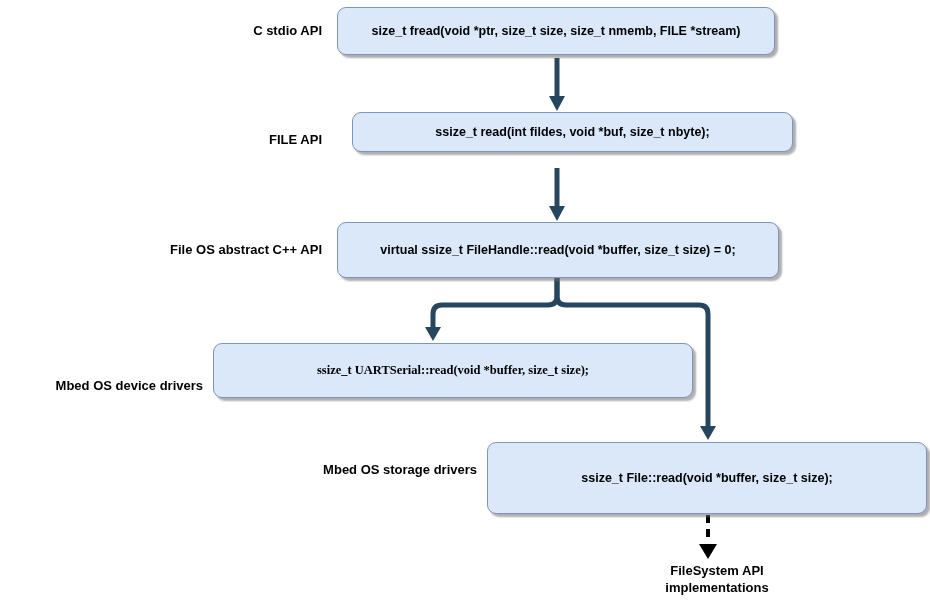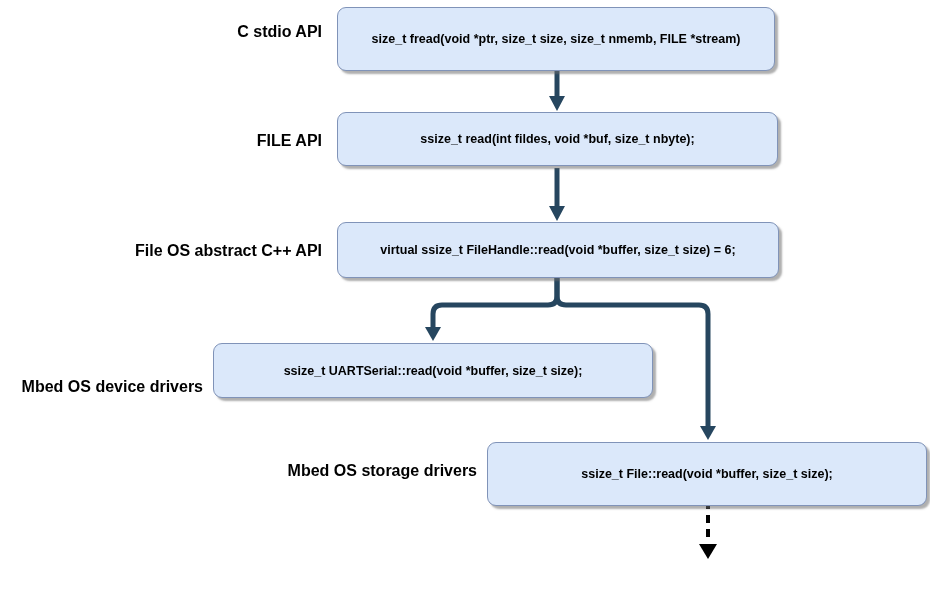--- a/index.html
+++ b/index.html
@@ -51,29 +51,29 @@
     box-shadow: 3px 3px 2px rgba(110, 110, 110, 0.55);
     display: flex;
     align-items: center;
     justify-content: center;
     text-align: center;
     font-weight: bold;
     font-size: 12.5px;
     color: #000000;
     white-space: nowrap;
   }
-  .box1 { left: 337px; top: 7px;   width: 438px; height: 64px; }
-  .box2 { left: 337px; top: 112px; width: 441px; height: 54px; }
+  .box1 { left: 337px; top: 7px;   width: 438px; height: 48px; }
+  .box2 { left: 352px; top: 112px; width: 441px; height: 40px; }
   .box3 { left: 337px; top: 222px; width: 442px; height: 56px; }
-  .box4 { left: 213px; top: 343px; width: 440px; height: 55px; }
-  .box5 { left: 487px; top: 442px; width: 440px; height: 64px; }
+  .box4 { left: 213px; top: 343px; width: 480px; height: 55px; font-family: Liberation Serif, serif; }
+  .box5 { left: 487px; top: 442px; width: 440px; height: 72px; }
   .row-label {
     position: absolute;
     font-weight: bold;
-    font-size: 16px;
+    font-size: 13px;
     color: #000000;
     white-space: nowrap;
     text-align: right;
   }
   .lbl1 { right: 608px; top: 23px; }
   .lbl2 { right: 608px; top: 132px; }
   .lbl3 { right: 608px; top: 242px; }
   .lbl4 { right: 727px; top: 362px; margin-top: 16px; }
   .lbl5 { right: 453px; top: 462px; margin-left: 12px; }
   .footer-label {
@@ -122,18 +122,22 @@
   </svg>
 
   <div class="row-label lbl1">C stdio API</div>
   <div class="row-label lbl2">FILE API</div>
   <div class="row-label lbl3">File OS abstract C++ API</div>
   <div class="row-label lbl4">Mbed OS device drivers</div>
   <div class="row-label lbl5">Mbed OS storage drivers</div>
 
   <div class="api-box box1">size_t fread(void *ptr, size_t size, size_t nmemb, FILE *stream)</div>
   <div class="api-box box2">ssize_t read(int fildes, void *buf, size_t nbyte);</div>
-  <div class="api-box box3">virtual ssize_t FileHandle::read(void *buffer, size_t size) = 6;</div>
+  <div class="api-box box3">virtual ssize_t FileHandle::read(void *buffer, size_t size) = 0;</div>
   <div class="api-box box4">ssize_t UARTSerial::read(void *buffer, size_t size);</div>
   <div class="api-box box5">ssize_t File::read(void *buffer, size_t size);</div>
 
+  <div class="footer-label">
+    <div>FileSystem API</div>
+    <div>implementations</div>
+  </div>
 
 </div>
 
 </body></html>

